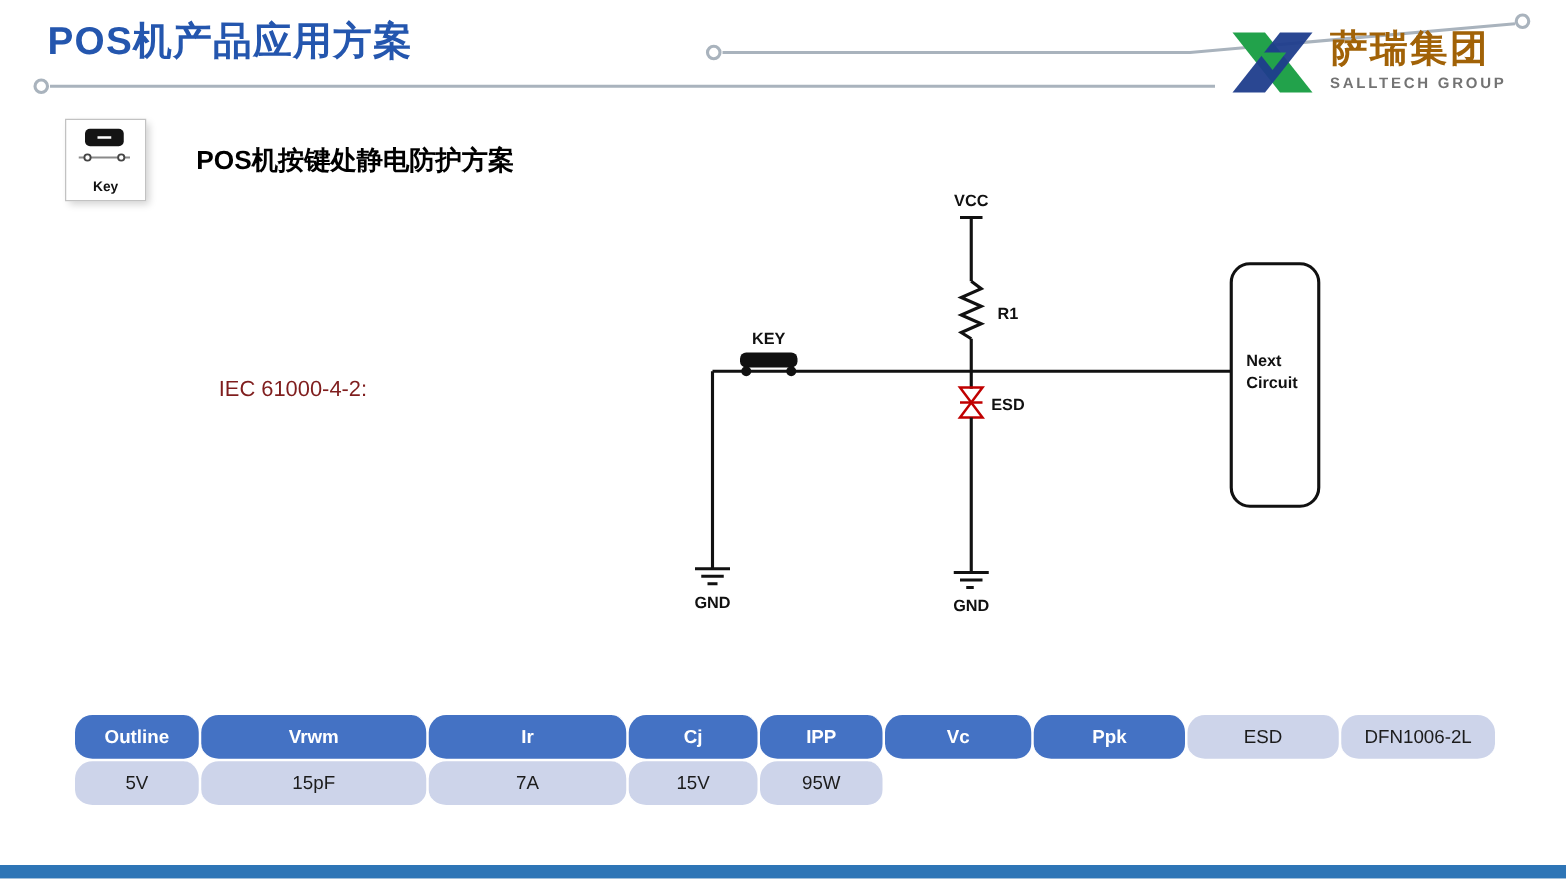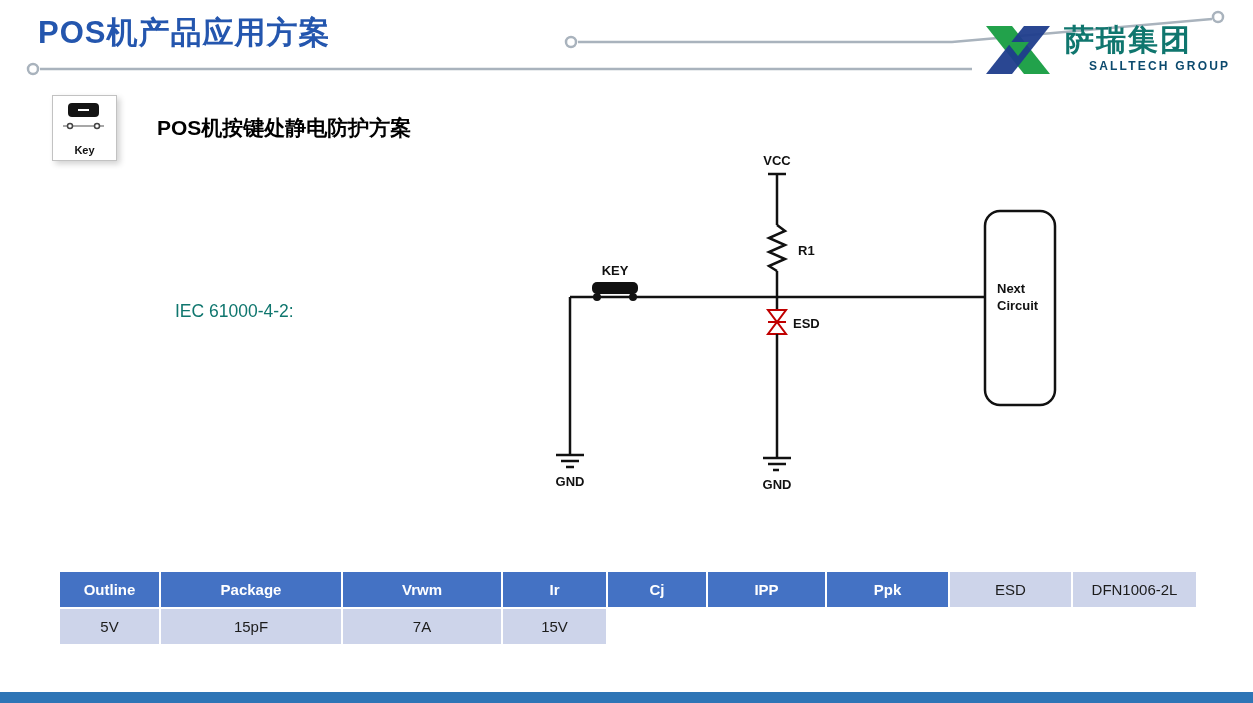--- a/index.html
+++ b/index.html
@@ -5,41 +5,41 @@
   html,body{margin:0;padding:0;background:#e9e9e9;}
   .slide{position:relative;width:1253px;height:703px;background:#ffffff;
          font-family:"Liberation Sans","DejaVu Sans",sans-serif;overflow:hidden;padding-left:19px;}
 
   .slide-title{position:absolute;left:38px;top:12px;font-size:31px;font-weight:bold;
                color:#2456ae;letter-spacing:1px;}
   .deco{position:absolute;left:0;top:0;pointer-events:none;}
 
   .logo{position:absolute;left:982px;top:22px;display:flex;align-items:flex-start;}
   .logo-text{margin-left:10px;}
-  .logo-name{font-size:30px;font-weight:bold;color:#0f766e;letter-spacing:2px;line-height:36px;}
-  .logo-tagline{font-size:12px;color:#0c4a6e;letter-spacing:2.2px;margin-top:1px;font-weight:bold;margin-left:25px;}
+  .logo-name{font-size:30px;font-weight:bold;color:#a16207;letter-spacing:2px;line-height:36px;}
+  .logo-tagline{font-size:12px;color:#737373;letter-spacing:2.2px;margin-top:1px;font-weight:bold;}
 
   .key-box{position:absolute;left:52px;top:95px;width:63px;height:64px;background:#fff;
            border:1px solid #c2c2c2;box-shadow:3px 3px 6px rgba(0,0,0,.18);}
   .key-label{position:absolute;left:0;right:0;bottom:4px;text-align:center;
              font-size:11px;font-weight:bold;color:#111;}
 
   .section-heading{position:absolute;left:145px;top:114px;font-size:21px;font-weight:bold;color:#000;margin-left:12px;}
 
-  .iec{position:absolute;left:175px;top:299px;font-size:17.5px;color:#0f766e;line-height:25px;}
+  .iec{position:absolute;left:175px;top:299px;font-size:17.5px;color:#7f1d1d;line-height:25px;}
 
   .diagram{position:absolute;left:540px;top:145px;}
   .diagram text{font-family:"Liberation Sans","DejaVu Sans",sans-serif;font-weight:bold;fill:#111;}
 
   .tbl{position:absolute;left:60px;top:572px;width:1136px;display:grid;
        grid-template-columns:101px 182px 160px 105px 100px 119px 123px 123px 123px;}
   .th{background:#4472c4;color:#ffffff;font-weight:bold;}
   .td{background:#cdd4ea;color:#1c1c1c;}
   .th,.td{height:35px;line-height:35px;text-align:center;font-size:15px;
-          border-right:2px solid #fff;border-bottom:2px solid #fff;}
+          border-right:2px solid #fff;border-bottom:2px solid #fff;border-radius:14px;}
   .tbl > div:nth-child(9n){border-right:none;}
 
   .bottom-bar{position:absolute;left:0;bottom:0;width:100%;height:11px;background:#2e75b6;}
 </style>
 </head>
 <body>
 
 <div class="slide">
 
   <div class="slide-title">POS机产品应用方案</div>
@@ -123,29 +123,30 @@
     </g>
     <text x="237" y="344" text-anchor="middle" font-size="13">GND</text>
 
     <rect x="445" y="66" width="70" height="194" rx="15" fill="#fff" stroke="#111" stroke-width="2.5"></rect>
     <text x="457" y="148" font-size="13">Next</text>
     <text x="457" y="165" font-size="13">Circuit</text>
   </svg>
 
   <div class="tbl">
     <div class="th">Outline</div>
-    <div class="th">Package</div>
     <div class="th">Vrwm</div>
     <div class="th">Ir</div>
     <div class="th">Cj</div>
     <div class="th">IPP</div>
+    <div class="th">Vc</div>
     <div class="th">Ppk</div>
 
     <div class="td">ESD</div>
     <div class="td">DFN1006-2L</div>
     <div class="td">5V</div>
     <div class="td">15pF</div>
     <div class="td">7A</div>
     <div class="td">15V</div>
+    <div class="td">95W</div>
   </div>
 
   <div class="bottom-bar"></div>
 </div>
 
 </body></html>

